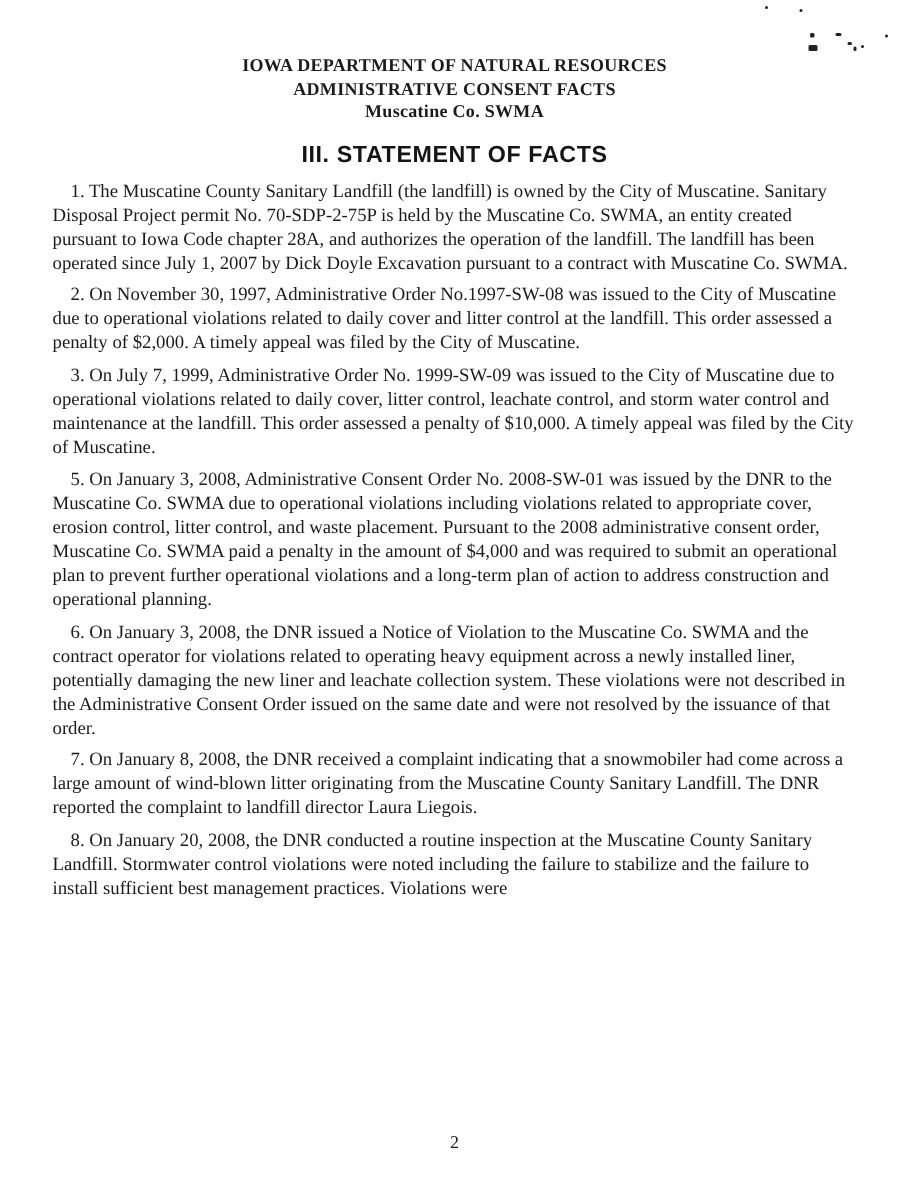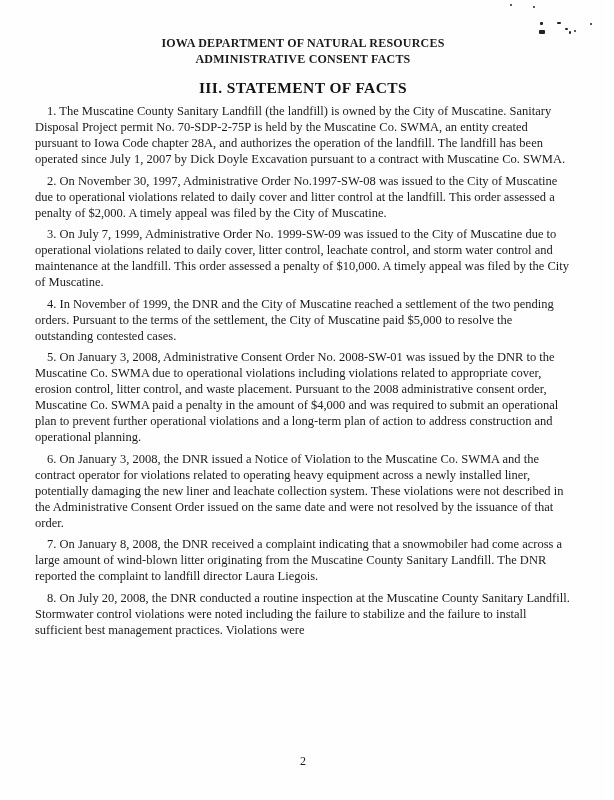--- a/index.html
+++ b/index.html
@@ -21,21 +21,21 @@
     padding-top: 36px;
     text-align: center;
     font-weight: 700;
     font-size: 12px;
     line-height: 15.5px;
     letter-spacing: 0.2px;
   }
   .section-title {
     margin-top: 12px;
     text-align: center;
-    font-family: Liberation Serif, serif;
+    font-family: Liberation Sans, sans-serif;
     font-weight: 700;
     font-size: 15.5px;
     letter-spacing: 0.4px;
     color: #151515;
   }
   .doc-body {
     margin: 6px 33px 0 35px;
     font-size: 12.5px;
     line-height: 16px;
     text-align: left;
@@ -79,30 +79,30 @@
   <div class="speck s4"></div>
   <div class="speck s5"></div>
   <div class="speck s6"></div>
   <div class="speck s7"></div>
   <div class="speck s8"></div>
   <div class="speck s9"></div>
 
   <div class="doc-header">
     <div>IOWA DEPARTMENT OF NATURAL RESOURCES</div>
     <div>ADMINISTRATIVE CONSENT FACTS</div>
+    <div>Muscatine Co. SWMA</div>
   </div>
 
   <div class="section-title">III.  STATEMENT OF FACTS</div>
 
   <div class="doc-body">
     <p>1.  The Muscatine County Sanitary Landfill (the landfill) is owned by the City of Muscatine.  Sanitary Disposal Project permit No. 70-SDP-2-75P is held by the Muscatine Co. SWMA, an entity created pursuant to Iowa Code chapter 28A, and authorizes the operation of the landfill.  The landfill has been operated since July 1, 2007 by Dick Doyle Excavation pursuant to a contract with Muscatine Co. SWMA.</p>
     <p>2.  On November 30, 1997, Administrative Order No.1997-SW-08 was issued to the City of Muscatine due to operational violations related to daily cover and litter control at the landfill.  This order assessed a penalty of $2,000.  A timely appeal was filed by the City of Muscatine.</p>
     <p>3.  On July 7, 1999, Administrative Order No. 1999-SW-09 was issued to the City of Muscatine due to operational violations related to daily cover, litter control, leachate control, and storm water control and maintenance at the landfill. This order assessed a penalty of $10,000.   A timely appeal was filed by the City of Muscatine.</p>
-    <p>4.  In November of 1999, the DNR and the City of Muscatine reached a settlement of the two pending orders.  Pursuant to the terms of the settlement, the City of Muscatine paid $5,000 to resolve the outstanding contested cases.</p>
     <p>5.  On January 3, 2008, Administrative Consent Order No. 2008-SW-01 was issued by the DNR to the Muscatine Co. SWMA due to operational violations including violations related to appropriate cover, erosion control, litter control, and waste placement.  Pursuant to the 2008 administrative consent order, Muscatine Co. SWMA paid a penalty in the amount of $4,000 and was required to submit an operational plan to prevent further operational violations and a long-term plan of action to address construction and operational planning.</p>
     <p>6.  On January 3, 2008, the DNR issued a Notice of Violation to the Muscatine Co. SWMA and the contract operator for violations related to operating heavy equipment across a newly installed liner, potentially damaging the new liner and leachate collection system.  These violations were not described in the Administrative Consent Order issued on the same date and were not resolved by the issuance of that order.</p>
     <p>7.  On January 8, 2008, the DNR received a complaint indicating that a snowmobiler had come across a large amount of wind-blown litter originating from the Muscatine County Sanitary Landfill.  The DNR reported the complaint to landfill director Laura Liegois.</p>
-    <p>8.  On July 20, 2008, the DNR conducted a routine inspection at the Muscatine County Sanitary Landfill.  Stormwater control violations were noted including the failure to stabilize and the failure to install sufficient best management practices.  Violations were</p>
+    <p>8.  On January 20, 2008, the DNR conducted a routine inspection at the Muscatine County Sanitary Landfill.  Stormwater control violations were noted including the failure to stabilize and the failure to install sufficient best management practices.  Violations were</p>
   </div>
 
   <div class="page-number">2</div>
 
 </div>
 
 </body></html>

